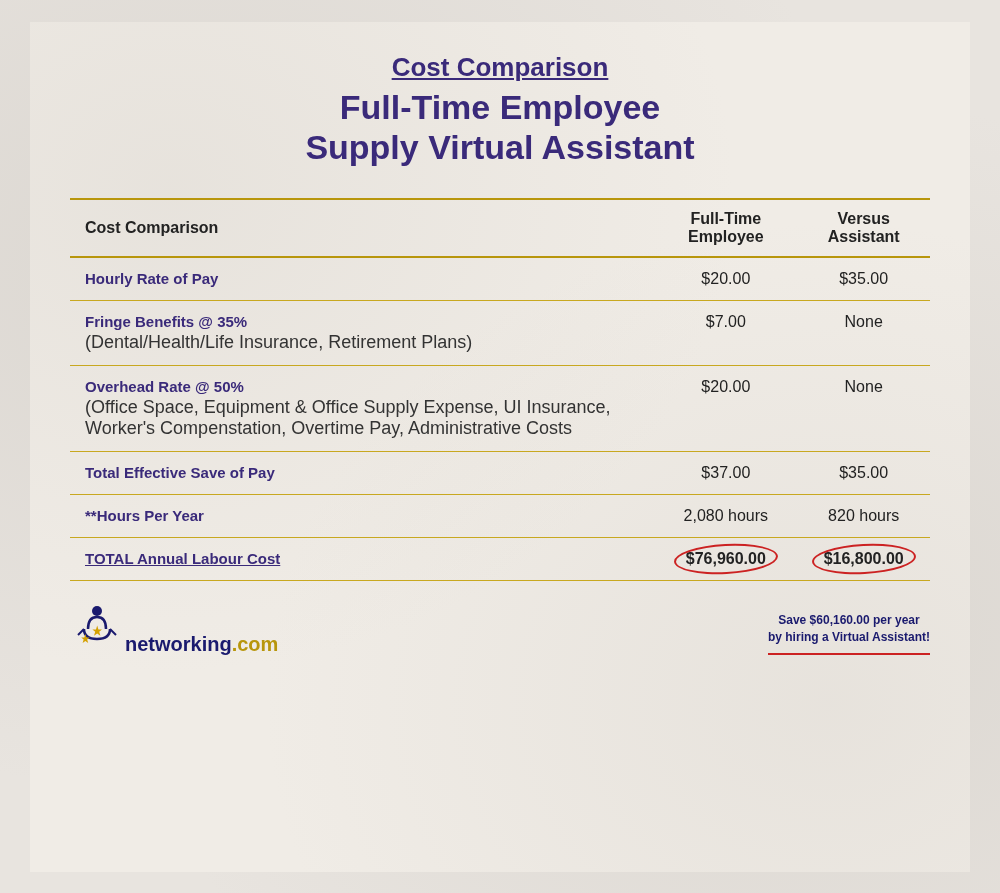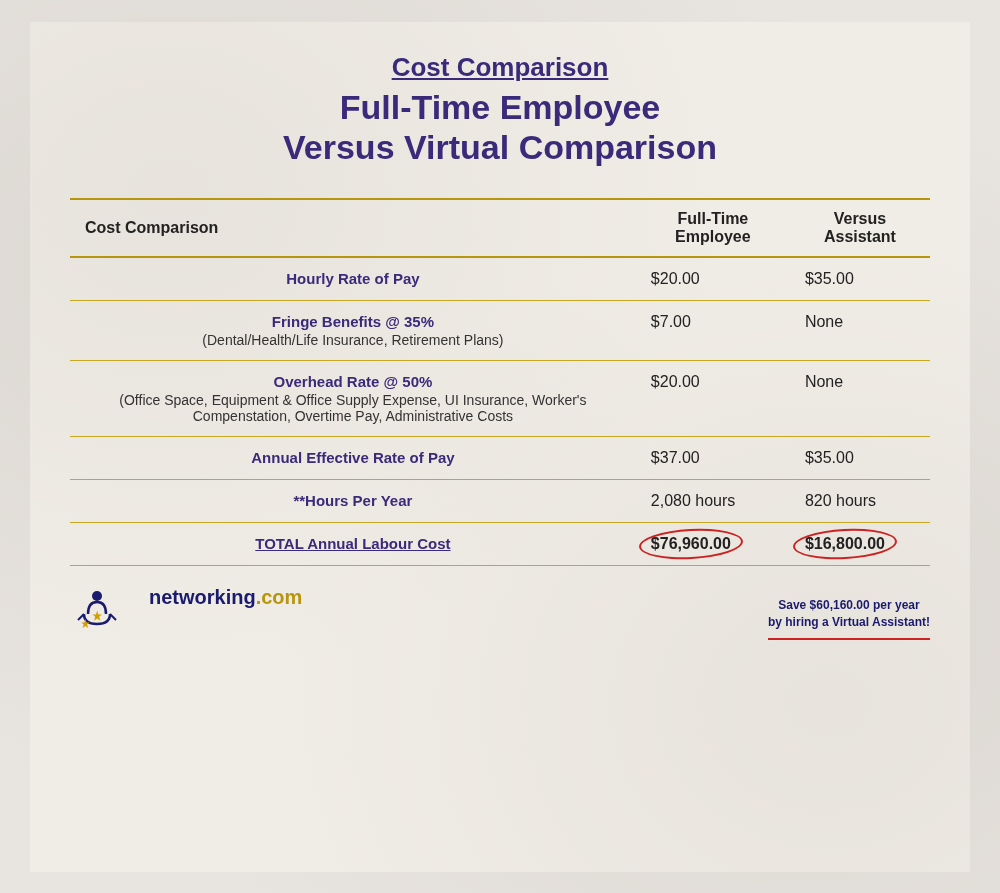--- a/index.html
+++ b/index.html
@@ -70,33 +70,34 @@
     thead tr th:first-child {
       text-align: left;
     }
 
     tbody tr td {
       padding: 12px 15px;
       vertical-align: top;
       border-bottom: 1px solid #c8a820;
       color: #222;
       font-size: 15px;
+      text-align: center;
     }
 
     tbody tr td:first-child {
-      text-align: center;
+      text-align: left;
       color: #3a2a7a;
       font-weight: bold;
       font-size: 15px;
     }
 
     tbody tr td .sub-text {
       font-weight: normal;
       color: #333;
-      font-size: 14px;
+      font-size: 18px;
       display: block;
       margin-top: 2px;
     }
 
     tbody tr.total-row td {
       background: transparent;
       font-weight: bold;
     }
 
     .circle-red {
@@ -118,22 +119,22 @@
 
     .footer {
       display: flex;
       align-items: center;
       justify-content: space-between;
       margin-top: 10px;
     }
 
     .logo-area {
       display: flex;
-      align-items: flex-start;
-      gap: 24px;
+      align-items: flex-end;
+      gap: 0;
     }
 
     .logo-icon {
       width: 55px;
       height: 55px;
     }
 
     .savings-text {
       text-align: center;
       color: #1a1a6e;
@@ -157,21 +158,21 @@
     }
   </style>
 </head>
 <body>
 
 <div class="card">
   <div class="header">
     <div class="header-title">Cost Comparison</div>
     <div class="header-subtitle">
       <span>Full-Time Employee</span><br>
-      <span>Versus Virtual Comparison</span>
+      <span>Supply Virtual Assistant</span>
     </div>
   </div>
 
   <table>
     <thead>
       <tr>
         <th>Cost Comparison</th>
         <th>Full-Time Employee</th>
         <th>Versus Assistant</th>
       </tr>
@@ -186,21 +187,21 @@
           <td>Fringe Benefits @ 35%<span class="sub-text">(Dental/Health/Life Insurance, Retirement Plans)</span></td>
           <td class="value-col">$7.00</td>
           <td class="value-col">None</td>
         </tr>
         <tr>
           <td>Overhead Rate @ 50%<span class="sub-text">(Office Space, Equipment &amp; Office Supply Expense, UI Insurance, Worker's Compenstation, Overtime Pay, Administrative Costs</span></td>
           <td class="value-col">$20.00</td>
           <td class="value-col">None</td>
         </tr>
         <tr>
-          <td>Annual Effective Rate of Pay</td>
+          <td>Total Effective Save of Pay</td>
           <td class="value-col">$37.00</td>
           <td class="value-col">$35.00</td>
         </tr>
         <tr>
           <td>**Hours Per Year</td>
           <td class="value-col">2,080 hours</td>
           <td class="value-col">820 hours</td>
         </tr>
         <tr class="total-row">
           <td><span class="total-label">TOTAL Annual Labour Cost</span></td>

